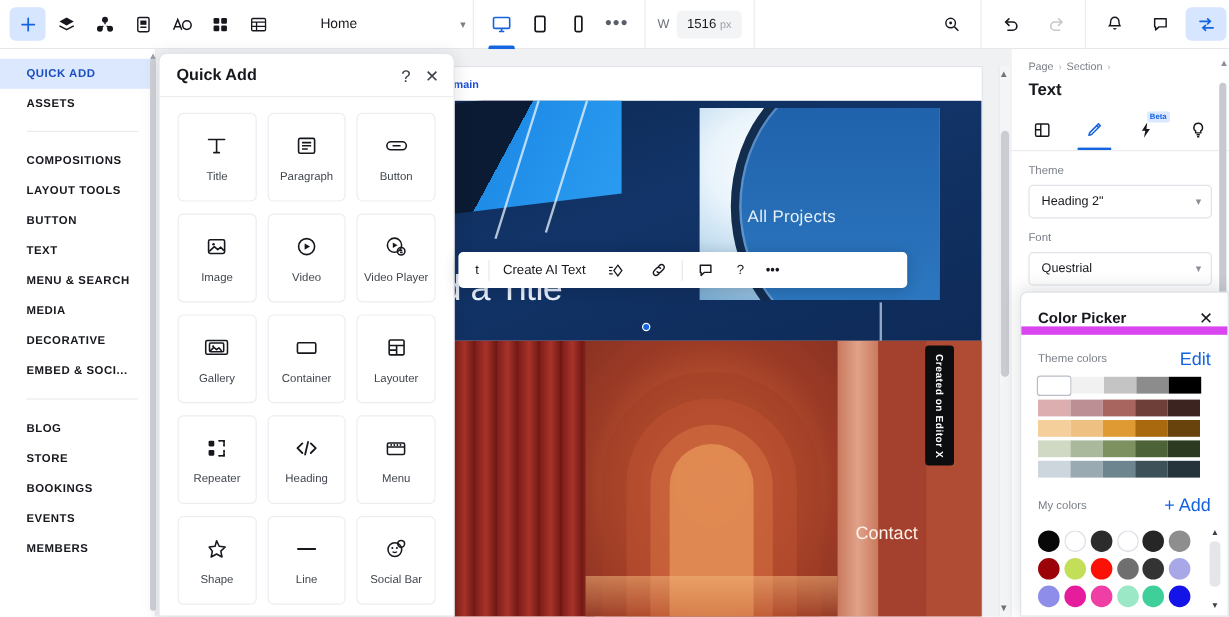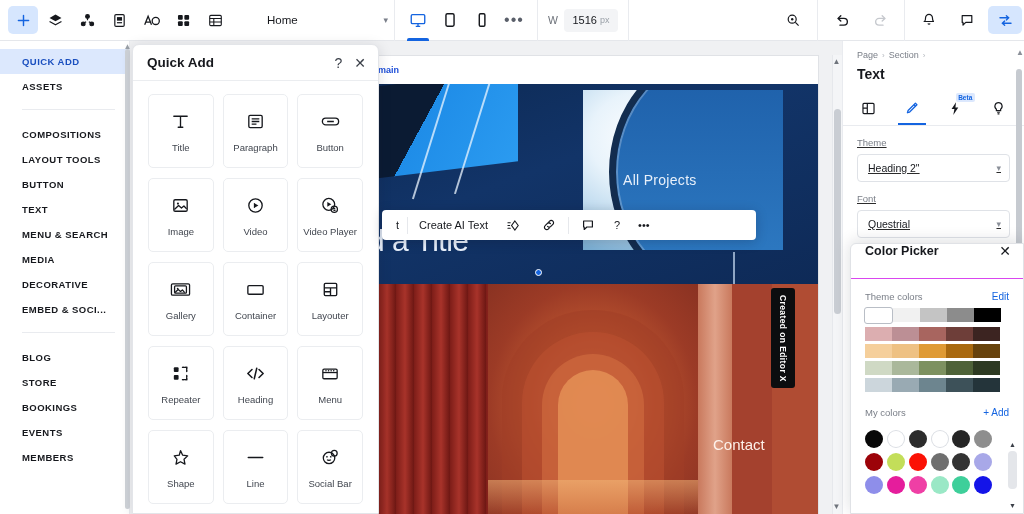--- a/index.html
+++ b/index.html
@@ -253,49 +253,49 @@
     cursor: pointer; color: #16181d; position: relative;
   }
   .rt.active { color: #1464e0; }
   .rt.active::after {
     content:""; position:absolute; bottom:0; left: 8px; right: 8px; height: 2.5px; background: #1464e0;
   }
   .beta-tag {
     position: absolute; top: 2px; right: 2px; font-size: 6.5px; color: #1464e0;
     background: #dce8fd; padding: 1px 2.5px; border-radius: 2px; font-weight: bold;
   }
-  .rsec { padding: 11px 14px 0 14px; text-decoration: underline; }
+  .rsec { padding: 11px 14px 0 14px; }
   .rsec-label { font-size: 9.5px; color: #797e87; margin-bottom: 6px; }
   .rselect {
     height: 28px; border: 1px solid #dfe2e7; border-radius: 4px; display: flex;
     align-items: center; padding: 0 8px 0 10px; font-size: 10.5px; color: #16181d; cursor: pointer;
   }
   .rselect .chev { margin-left: auto; color: #8b9099; font-size: 9px; }
 
   .right-scroll-track { position:absolute; right:1px; top: 8px; width: 6px; height: 228px; }
   .right-scroll-thumb { position:absolute; right:1px; top: 20px; width: 6px; height: 210px; background:#c6cad0; border-radius:4px;}
   .right-scroll-arrow { position:absolute; right:0px; top: 7px; width:8px; text-align:center; font-size:8px; color:#8b9099; }
 
   
   .cpicker {
     position: absolute; left: 850px; top: 243px; width: 174px; height: 271px;
     background: #fff; border: 1px solid #e0e2e6; border-radius: 6px 0 0 0;
     box-shadow: 0 -2px 16px rgba(15,20,35,.14); z-index: 12; overflow:hidden;
   }
   .cp-head {
-    height: 35px; display: flex; align-items: flex-start; padding: 0 12px 0 14px;
-    border-bottom: 1px solid #d946ef;
+    height: 35px; display: flex; align-items: flex-end; padding: 0 12px 0 14px;
+    border-bottom: 7px solid #d946ef;
   }
   .cp-title { font-size: 12.5px; font-weight: bold; color: #16181d; }
   .cp-x { margin-left: auto; font-size: 14px; color: #16181d; cursor: pointer; line-height: 1; }
   .cp-row {
     display: flex; align-items: center; padding: 12px 14px 6px 14px;
   }
   .cp-row-label { font-size: 9.5px; color: #797e87; }
-  .cp-row-action { margin-left: auto; font-size: 10px; color: #1464e0; cursor: pointer; text-align: center; }
+  .cp-row-action { margin-left: auto; font-size: 15px; color: #1464e0; cursor: pointer; text-align: center; }
   .theme-grid { padding: 0 10px 0 14px; }
   .theme-line { display: flex; margin-bottom: 3px; }
   .sw { width: 27px; height: 14px; }
   .sw.first { border: 1.5px solid #b9bec6; border-radius: 3px; width: 29px; height: 17px; margin: -1.5px 0 0 -1.5px; }
   .my-grid { padding: 6px 10px 0 14px; display: grid; grid-template-columns: repeat(6, 1fr); gap: 5px 3px; width: 152px;}
   .dot { width: 18px; height: 18px; border-radius: 50%; cursor: pointer; }
   .dot.ring { box-shadow: inset 0 0 0 1px #dcdfe4; }
   .mc-scroll { position: absolute; right: 6px; bottom: 8px; width: 9px; height: 66px; }
   .mc-thumb { position:absolute; top: 12px; left:0; width: 9px; height: 38px; background:#e4e6ea; border-radius: 4px; }
   .mc-up, .mc-dn { position:absolute; left:0; width: 9px; text-align:center; font-size: 7px; color:#3a3f48; }

